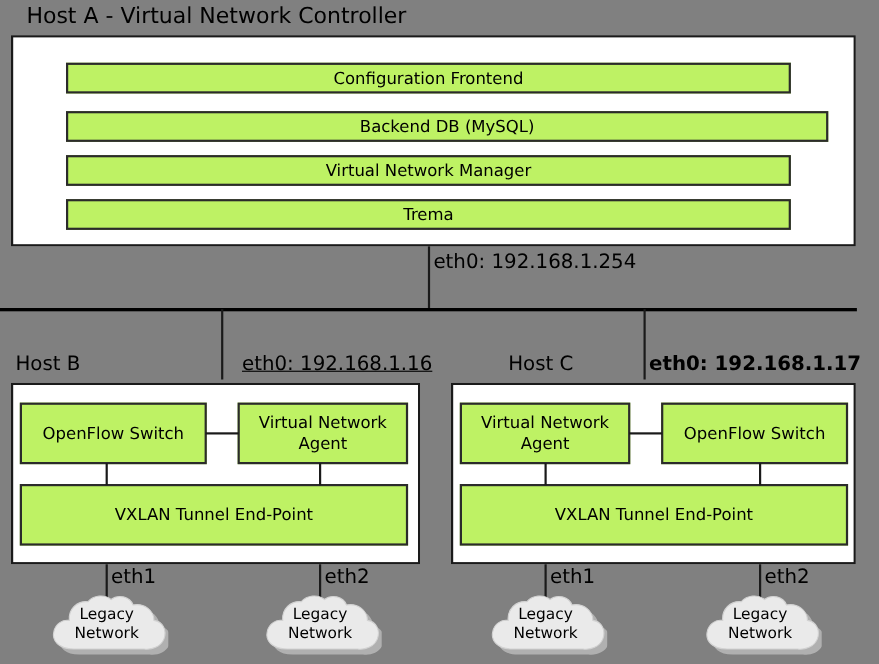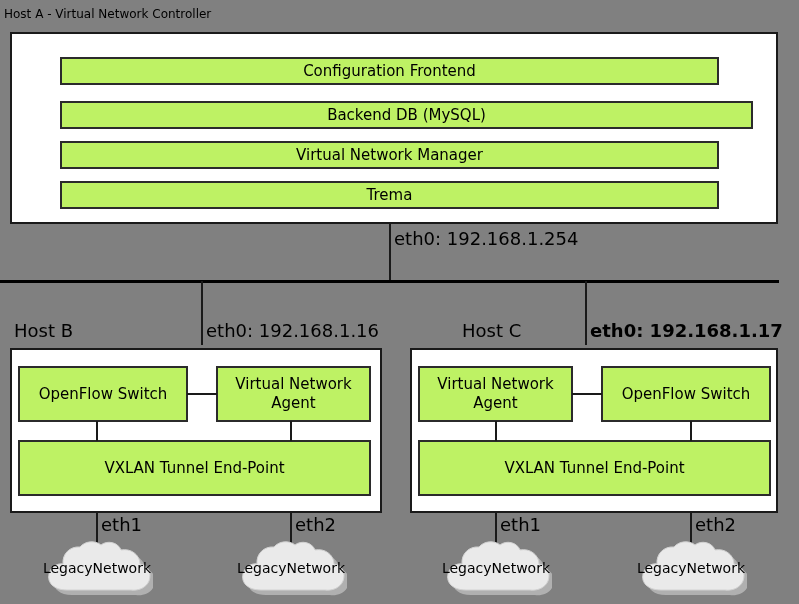--- a/index.html
+++ b/index.html
@@ -68,38 +68,38 @@
     left: 0;
     top: 0;
   }
   .cloud-text {
     position: absolute;
     left: 0;
     top: 0;
     width: 112px;
     height: 62px;
     display: flex;
-    flex-direction: row;
+    flex-direction: column;
     align-items: center;
     justify-content: center;
     font-family: "DejaVu Sans", "Liberation Sans", sans-serif;
     font-size: 14px;
     line-height: 17px;
     color: #000;
     text-align: center;
     pointer-events: none;
   }
   .cloud-text span { display: block; }
 </style>
 </head>
 <body>
 
 <div id="canvas">
 
-  <div class="lbl" style="left:4px; top:5px; font-size:12px;">Host A - Virtual Network Controller</div>
+  <div class="lbl" style="left:24px; top:5px; font-size:20px;">Host A - Virtual Network Controller</div>
 
   <div class="wbox" style="left:10px; top:32px; width:768px; height:192px;"></div>
 
   <div class="ibox" style="left:60px; top:57px; width:659px; height:28px;">
     <span>Configuration Frontend</span>
   </div>
   <div class="ibox" style="left:60px; top:101px; width:693px; height:28px;">
     <span>Backend DB (MySQL)</span>
   </div>
   <div class="ibox" style="left:60px; top:141px; width:659px; height:28px;">
@@ -108,21 +108,21 @@
   <div class="ibox" style="left:60px; top:181px; width:659px; height:28px;">
     <span>Trema</span>
   </div>
 
   <div class="vline-thin" style="left:389px; top:224px; height:57px;"></div>
   <div class="lbl" style="left:394px; top:230px;">eth0: 192.168.1.254</div>
 
   <div class="hline" style="left:0px; top:280px; width:779px;"></div>
 
   <div class="vline-thin" style="left:201px; top:281px; height:64px;"></div>
-  <div class="lbl" style="left:206px; top:322px;">eth0: 192.168.1.16</div>
+  <div class="lbl" style="left:220px; top:322px;text-decoration:underline;">eth0: 192.168.1.16</div>
 
   <div class="vline-thin" style="left:585px; top:281px; height:64px;"></div>
   <div class="lbl" style="left:590px; top:322px;font-weight:bold;">eth0: 192.168.1.17</div>
 
   <div class="lbl" style="left:14px; top:322px;">Host B</div>
 
   <div class="wbox" style="left:10px; top:348px; width:372px; height:165px;"></div>
 
   <div class="ibox" style="left:18px; top:366px; width:170px; height:56px;">
     <span>OpenFlow Switch</span>

